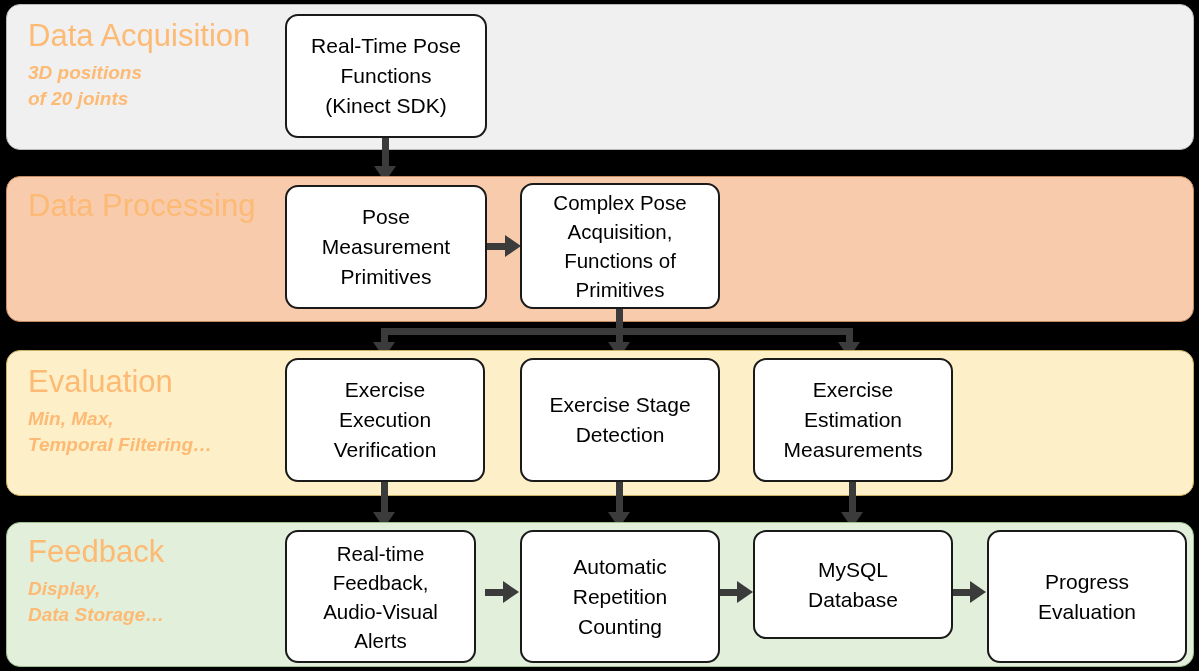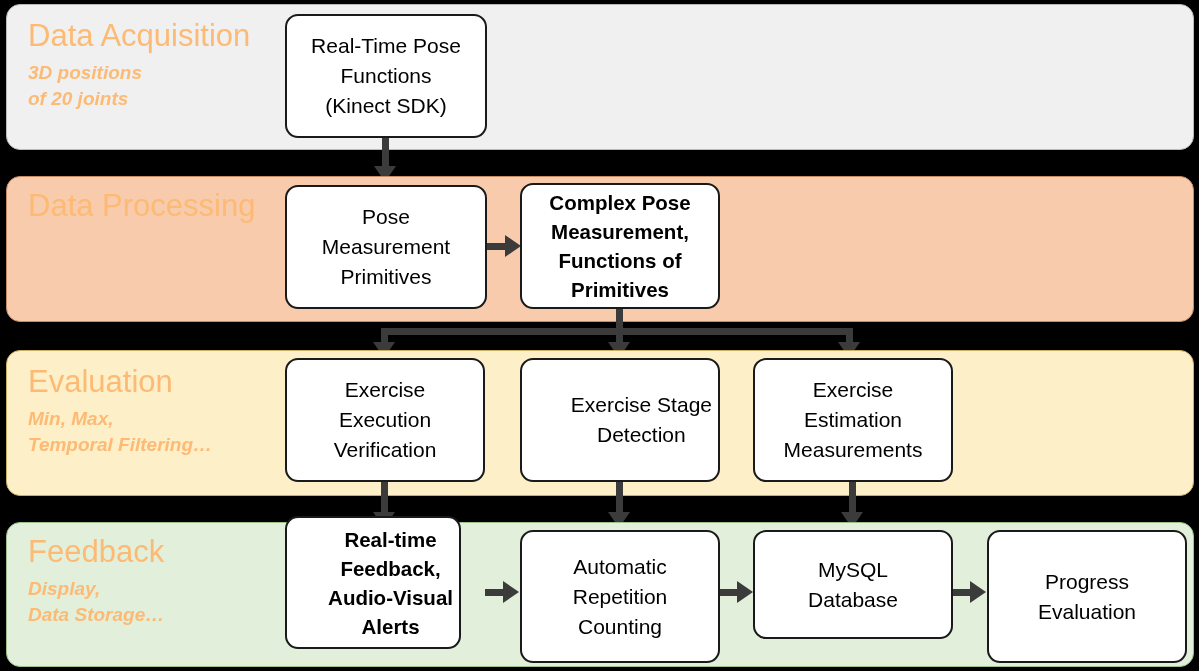--- a/index.html
+++ b/index.html
@@ -68,21 +68,20 @@
     padding: 2px 6px;
   }
   .node span { display: block; }
   .node-txt {
     font-size: 21px;
     line-height: 30px;
   }
   .node-txt-sm {
     font-size: 20.5px;
     line-height: 29px;
-    font-weight: bold;
   }
 
   
   .conn { position: absolute; }
   .vline {
     position: absolute;
     width: 7px;
     background: #3b3b3b;
   }
   .hline {
@@ -146,21 +145,21 @@
   </div>
 
   <div class="conn">
     <div class="hline" style="left:487px; top:243px; width:22px;"></div>
     <div class="arrow-right" style="left:505px; top:235px;"></div>
   </div>
 
   <div class="node" style="left:520px; top:183px; width:200px; height:126px;">
     <div class="node-txt-sm">
       <span>Complex Pose</span>
-      <span>Measurement,</span>
+      <span>Acquisition,</span>
       <span>Functions of</span>
       <span>Primitives</span>
     </div>
   </div>
 
   <div class="conn">
     <div class="vline" style="left:616px; top:309px; height:26px;"></div>
     <div class="hline" style="left:381px; top:328px; width:472px;"></div>
     <div class="vline" style="left:381px; top:328px; height:16px;"></div>
     <div class="vline" style="left:616px; top:328px; height:16px;"></div>
@@ -180,21 +179,21 @@
   </div>
 
   <div class="node" style="left:285px; top:358px; width:200px; height:124px;">
     <div class="node-txt">
       <span>Exercise</span>
       <span>Execution</span>
       <span>Verification</span>
     </div>
   </div>
 
-  <div class="node" style="left:520px; top:358px; width:200px; height:124px;justify-content:flex-end;">
+  <div class="node" style="left:520px; top:358px; width:200px; height:124px;">
     <div class="node-txt">
       <span>Exercise Stage</span>
       <span>Detection</span>
     </div>
   </div>
 
   <div class="node" style="left:753px; top:358px; width:200px; height:124px;">
     <div class="node-txt">
       <span>Exercise</span>
       <span>Estimation</span>
@@ -217,21 +216,21 @@
 
   <div class="band band-feed"></div>
   <div class="stage-caption cap-feed">
     <div class="stage-title">Feedback</div>
     <div class="stage-sub">
       <div>Display,</div>
       <div>Data Storage…</div>
     </div>
   </div>
 
-  <div class="node" style="left:285px; top:516px; width:176px; height:133px;justify-content:flex-end;">
+  <div class="node" style="left:285px; top:530px; width:191px; height:133px;">
     <div class="node-txt-sm">
       <span>Real-time</span>
       <span>Feedback,</span>
       <span>Audio-Visual</span>
       <span>Alerts</span>
     </div>
   </div>
 
   <div class="conn">
     <div class="hline" style="left:485px; top:589px; width:22px;"></div>

